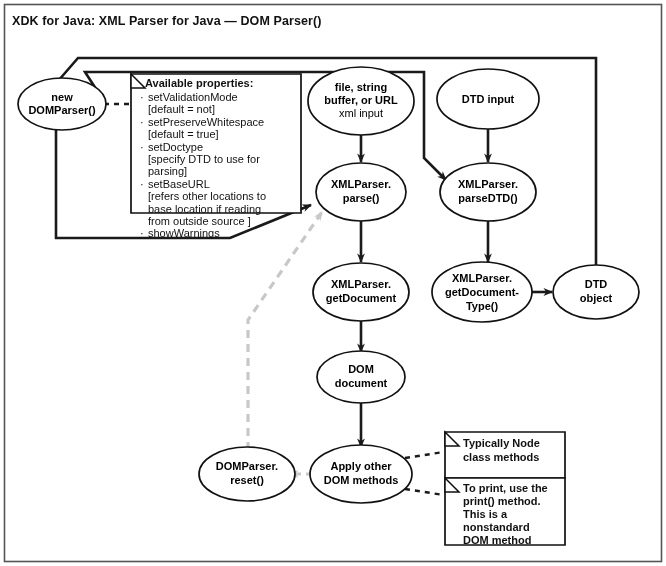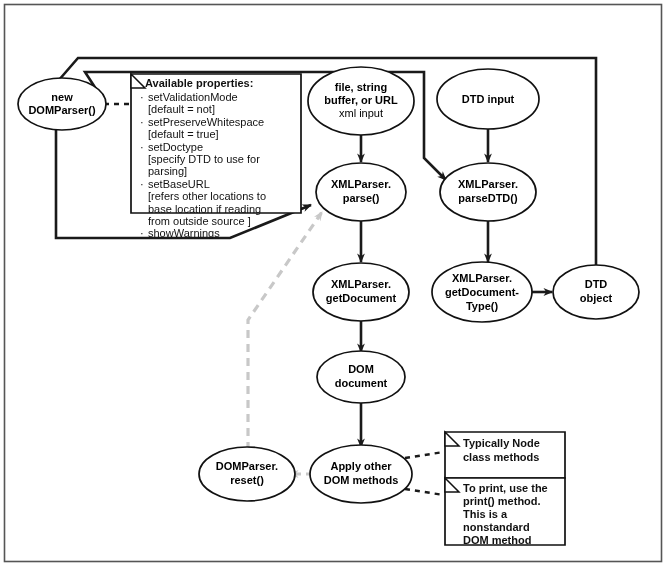--- a/index.html
+++ b/index.html
@@ -21,20 +21,21 @@
     fill:#111;
   }
   .note-head{font-weight:bold;}
   .prop-name{font-weight:normal;}
 </style>
 </head>
 <body>
 
 <div id="stage">
 
+  <div class="title">XDK for Java: XML Parser for Java — DOM Parser()</div>
 
   <svg class="layer" viewBox="0 0 666 566">
     <defs>
       <marker id="ah" markerWidth="11" markerHeight="11" refX="9" refY="4.2" orient="auto" markerUnits="userSpaceOnUse">
         <path d="M0.5,0.3 L10,4.2 L0.5,8.1 L3.2,4.2 Z" fill="#1a1a1a"></path>
       </marker>
       <marker id="ahg" markerWidth="11" markerHeight="11" refX="9" refY="4.2" orient="auto" markerUnits="userSpaceOnUse">
         <path d="M0.5,0.3 L10,4.2 L0.5,8.1 L3.2,4.2 Z" fill="#c8c8c8"></path>
       </marker>
     </defs>

